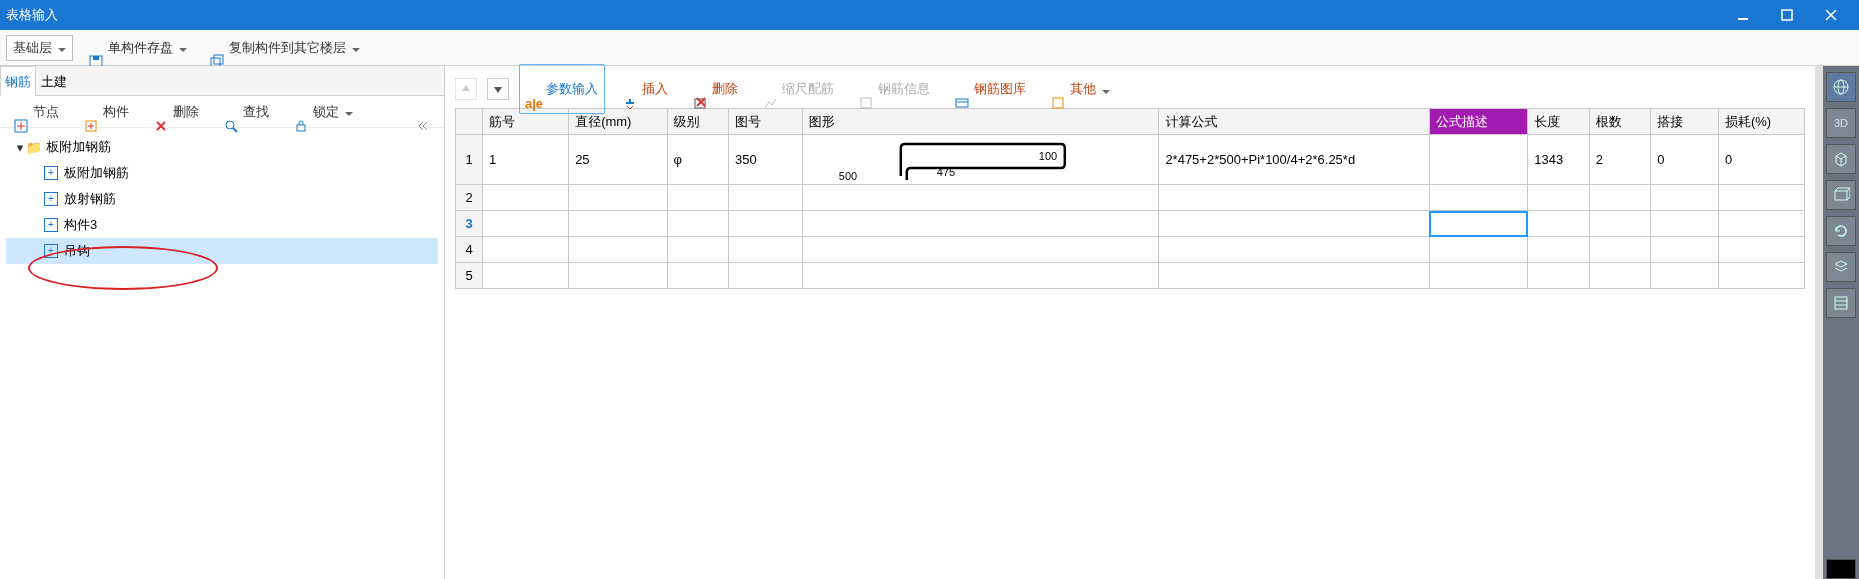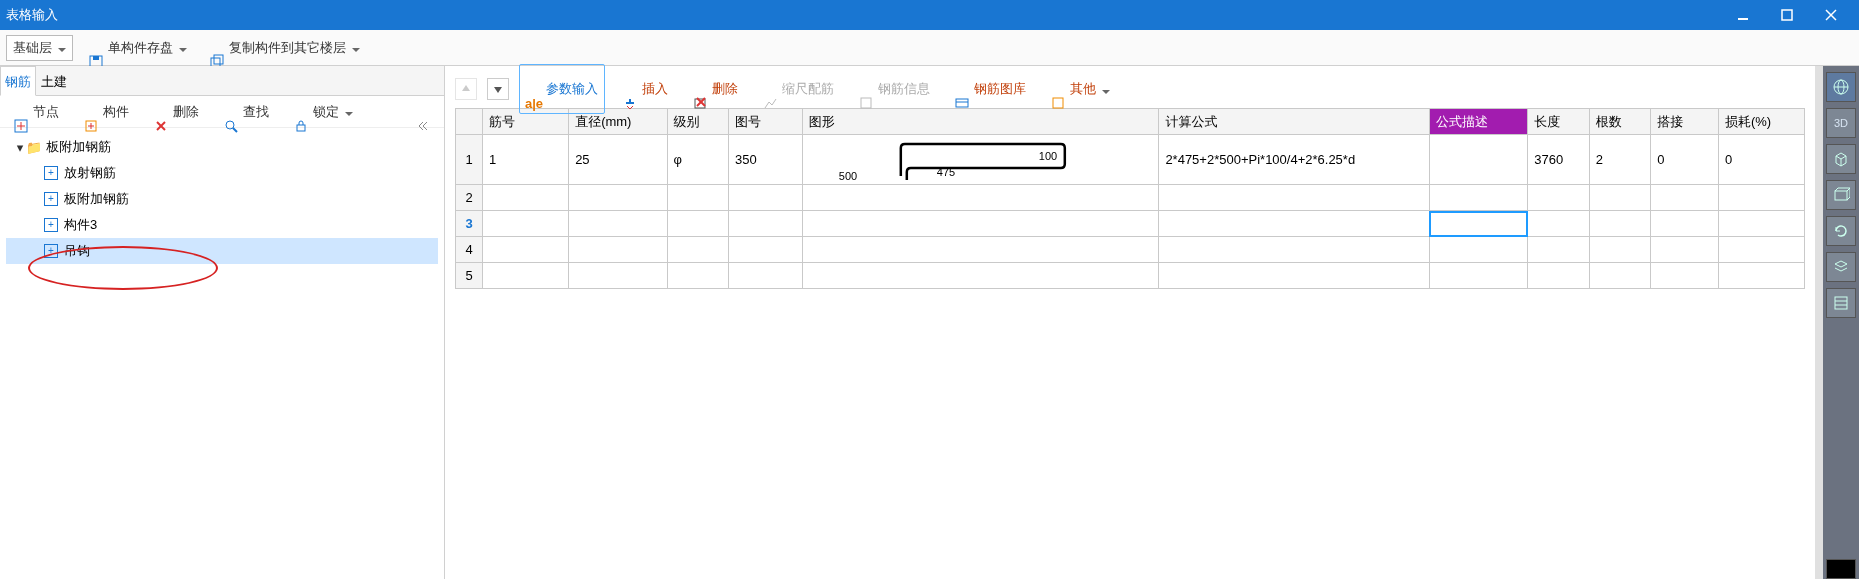--- a/index.html
+++ b/index.html
@@ -185,25 +185,25 @@
       </div>
     </div>
     <div class="tree">
       <div class="tree-row">
         <span class="twisty">▾</span>
         <span class="folder-ico">📁</span>
         <span>板附加钢筋</span>
       </div>
       <div class="tree-row tree-child">
         <span class="item-ico"></span>
-        <span>放射钢筋</span>
+        <span>板附加钢筋</span>
       </div>
       <div class="tree-row tree-child">
         <span class="item-ico"></span>
-        <span>板附加钢筋</span>
+        <span>放射钢筋</span>
       </div>
       <div class="tree-row tree-child">
         <span class="item-ico"></span>
         <span>构件3</span>
       </div>
       <div class="tree-row tree-child selected">
         <span class="item-ico"></span>
         <span>吊钩</span>
       </div>
       <div class="red-ellipse" style="left:28px; top:118px; width:190px; height:44px;"></div>
@@ -325,21 +325,21 @@
                 <svg class="shape-svg" viewBox="0 0 280 48">
                   <path d="M60 40 L60 12 Q60 8 64 8 L220 8 Q224 8 224 12 L224 28 Q224 32 220 32 L70 32 Q66 32 66 36 L66 44" fill="none" stroke="#000" stroke-width="2.5"></path>
                 </svg>
                 <span class="shape-lbl" style="left:30px; top:34px;">500</span>
                 <span class="shape-lbl" style="left:128px; top:30px;">475</span>
                 <span class="shape-lbl" style="left:230px; top:14px;">100</span>
               </div>
             </td>
             <td style="white-space:normal;line-height:1.2;">2*475+2*500+Pi*100/4+2*6.25*d</td>
             <td></td>
-            <td>3760</td>
+            <td>1343</td>
             <td>2</td>
             <td>0</td>
             <td>0</td>
           </tr>
           <tr>
             <td class="rowhead">2</td>
             <td></td>
               <td></td>
               <td></td>
               <td></td>

